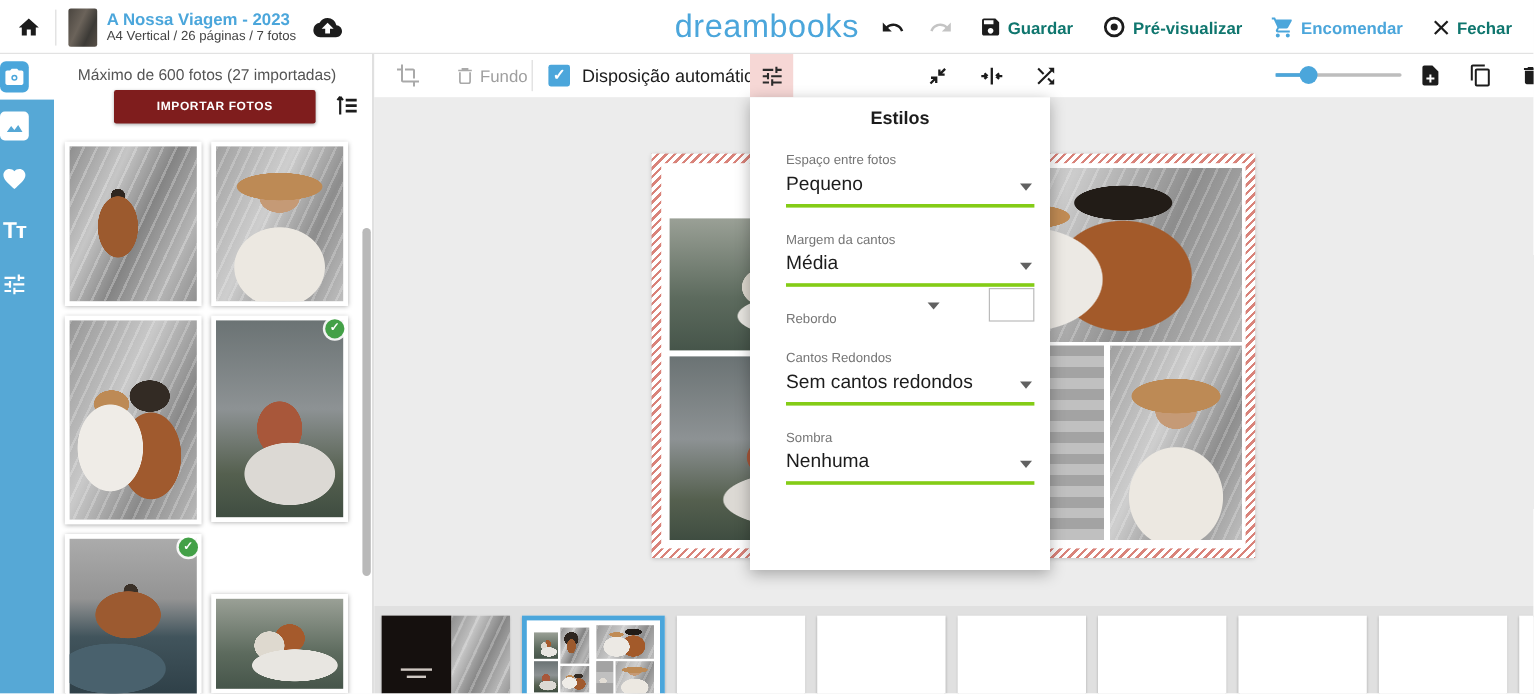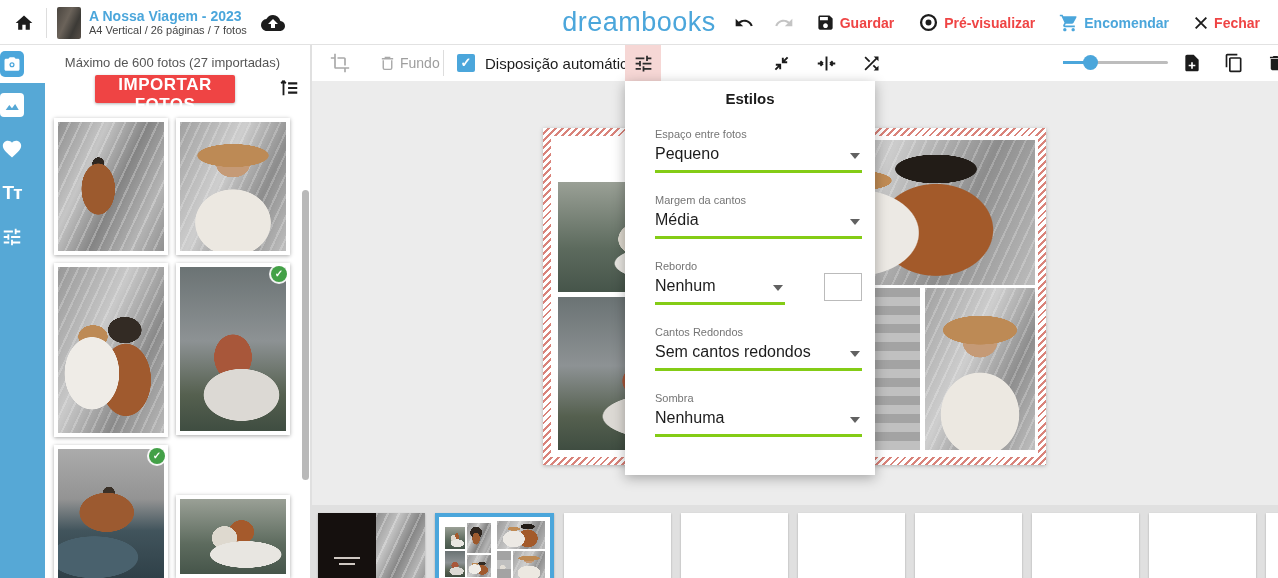--- a/index.html
+++ b/index.html
@@ -11,37 +11,37 @@
   .tb-left { position:absolute; left:10px; top:0; height:45px; display:flex; align-items:center; }
   .icon-btn { border:none; background:none; cursor:pointer; display:flex; align-items:center; justify-content:center; padding:4px; }
   .tb-divider { width:1px; height:30px; background:#ddd; margin:0 10px 0 8px; }
   .book-thumb { width:24px; height:32px; border-radius:2px; margin-right:8px;
     background:linear-gradient(115deg,#4a453f,#6b635a 40%,#3c3a36 70%,#585048); }
   .tb-title { color:#4BA6DB; font-size:14px; font-weight:bold; line-height:16px; }
   .tb-subtitle { color:#444; font-size:11px; line-height:13px; }
   .tb-cloud { margin-left:14px; }
   .logo { position:absolute; left:50%; top:7px; transform:translateX(-50%); color:#4BA6DB; font-size:27px; font-weight:500; letter-spacing:.5px; }
   .tb-right { position:absolute; right:10px; top:0; height:45px; display:flex; align-items:center; gap:8px; }
-  .tb-action { display:flex; align-items:center; gap:5px; font-size:14px; font-weight:bold; color:#ef4444; background:none; border:none; cursor:pointer; padding:6px 8px; }
+  .tb-action { display:flex; align-items:center; gap:5px; font-size:14px; font-weight:bold; color:#0f766e; background:none; border:none; cursor:pointer; padding:6px 8px; }
   .tb-action.blue { color:#4BA6DB; }
   .undo-redo { padding:6px 6px; }
 
   
   .rail { position:absolute; left:0; top:45px; width:45px; height:533px; background:#fff; }
   .rail-blue { position:absolute; left:0; top:38px; width:45px; height:495px; background:#56A8D6; }
   .rail-item { width:24px; height:44px; display:flex; align-items:center; justify-content:center; cursor:pointer; }
   .cam-chip { width:32px; height:26px; background:#4BA6DB; border-radius:5px; display:flex; align-items:center; justify-content:center; }
   .img-chip { width:30px; height:24px; background:#fff; border-radius:4px; display:flex; align-items:center; justify-content:center; }
   .tt-glyph { color:#fff; font-size:19px; font-weight:bold; letter-spacing:-1px; }
 
   
   .photos-panel { position:absolute; left:45px; top:45px; width:265px; height:533px; background:#fff; }
   .panel-edge { position:absolute; left:310px; top:45px; width:2px; height:533px; background:#e0e0e0; }
   .limit-text { position:absolute; left:0; top:10px; width:255px; text-align:center; font-size:13px; color:#555; }
-  .import-btn { position:absolute; left:50px; top:30px; width:140px; height:28px; background:#ef4444; color:#fff; font-size:17px; font-weight:bold; letter-spacing:.5px; border:none; border-radius:2px; cursor:pointer; box-shadow:0 1px 3px rgba(0,0,0,.3); font-family:"Liberation Sans",sans-serif; }
+  .import-btn { position:absolute; left:50px; top:30px; width:168px; height:28px; background:#7f1d1d; color:#fff; font-size:10px; font-weight:bold; letter-spacing:.5px; border:none; border-radius:2px; cursor:pointer; box-shadow:0 1px 3px rgba(0,0,0,.3); font-family:"Liberation Sans",sans-serif; }
   .sort-btn { position:absolute; left:233px; top:32px; background:none; border:none; cursor:pointer; }
   .photo-thumb { position:absolute; background:#fff; padding:4px; box-shadow:0 1px 4px rgba(0,0,0,.35); cursor:pointer; }
   .photo-thumb .ph { width:100%; height:100%; }
   .check-badge { position:absolute; top:3px; right:3px; width:16px; height:16px; border-radius:50%; background:#43A047; color:#fff; font-size:10px; line-height:16px; text-align:center; font-weight:bold; box-shadow:0 0 0 2px rgba(255,255,255,.9); }
   .panel-scrollbar { position:absolute; left:257px; top:145px; width:7px; height:290px; background:#b9b9b9; border-radius:4px; }
 
   
   .tex-rocks { background:
     repeating-linear-gradient(115deg, rgba(255,255,255,.28) 0 2px, transparent 2px 10px),
     linear-gradient(115deg,#8e8e8e,#c2c2c2 30%,#848484 55%,#b5b5b5 80%,#909090); }
@@ -402,21 +402,20 @@
     </div>
 
     <div class="sp-field">
       <div class="sp-label">Margem da cantos</div>
       <div class="sp-value">Média</div>
       <span class="sp-arrow"></span>
     </div>
 
     <div class="sp-field short">
       <div class="sp-label">Rebordo</div>
-      <div class="sp-value">Nenhum</div>
       <span class="sp-arrow"></span>
       <button class="swatch-btn">
         <span class="swatch-inner"><span class="swatch-fold"></span></span>
       </button>
     </div>
 
     <div class="sp-field">
       <div class="sp-label">Cantos Redondos</div>
       <div class="sp-value">Sem cantos redondos</div>
       <span class="sp-arrow"></span>

